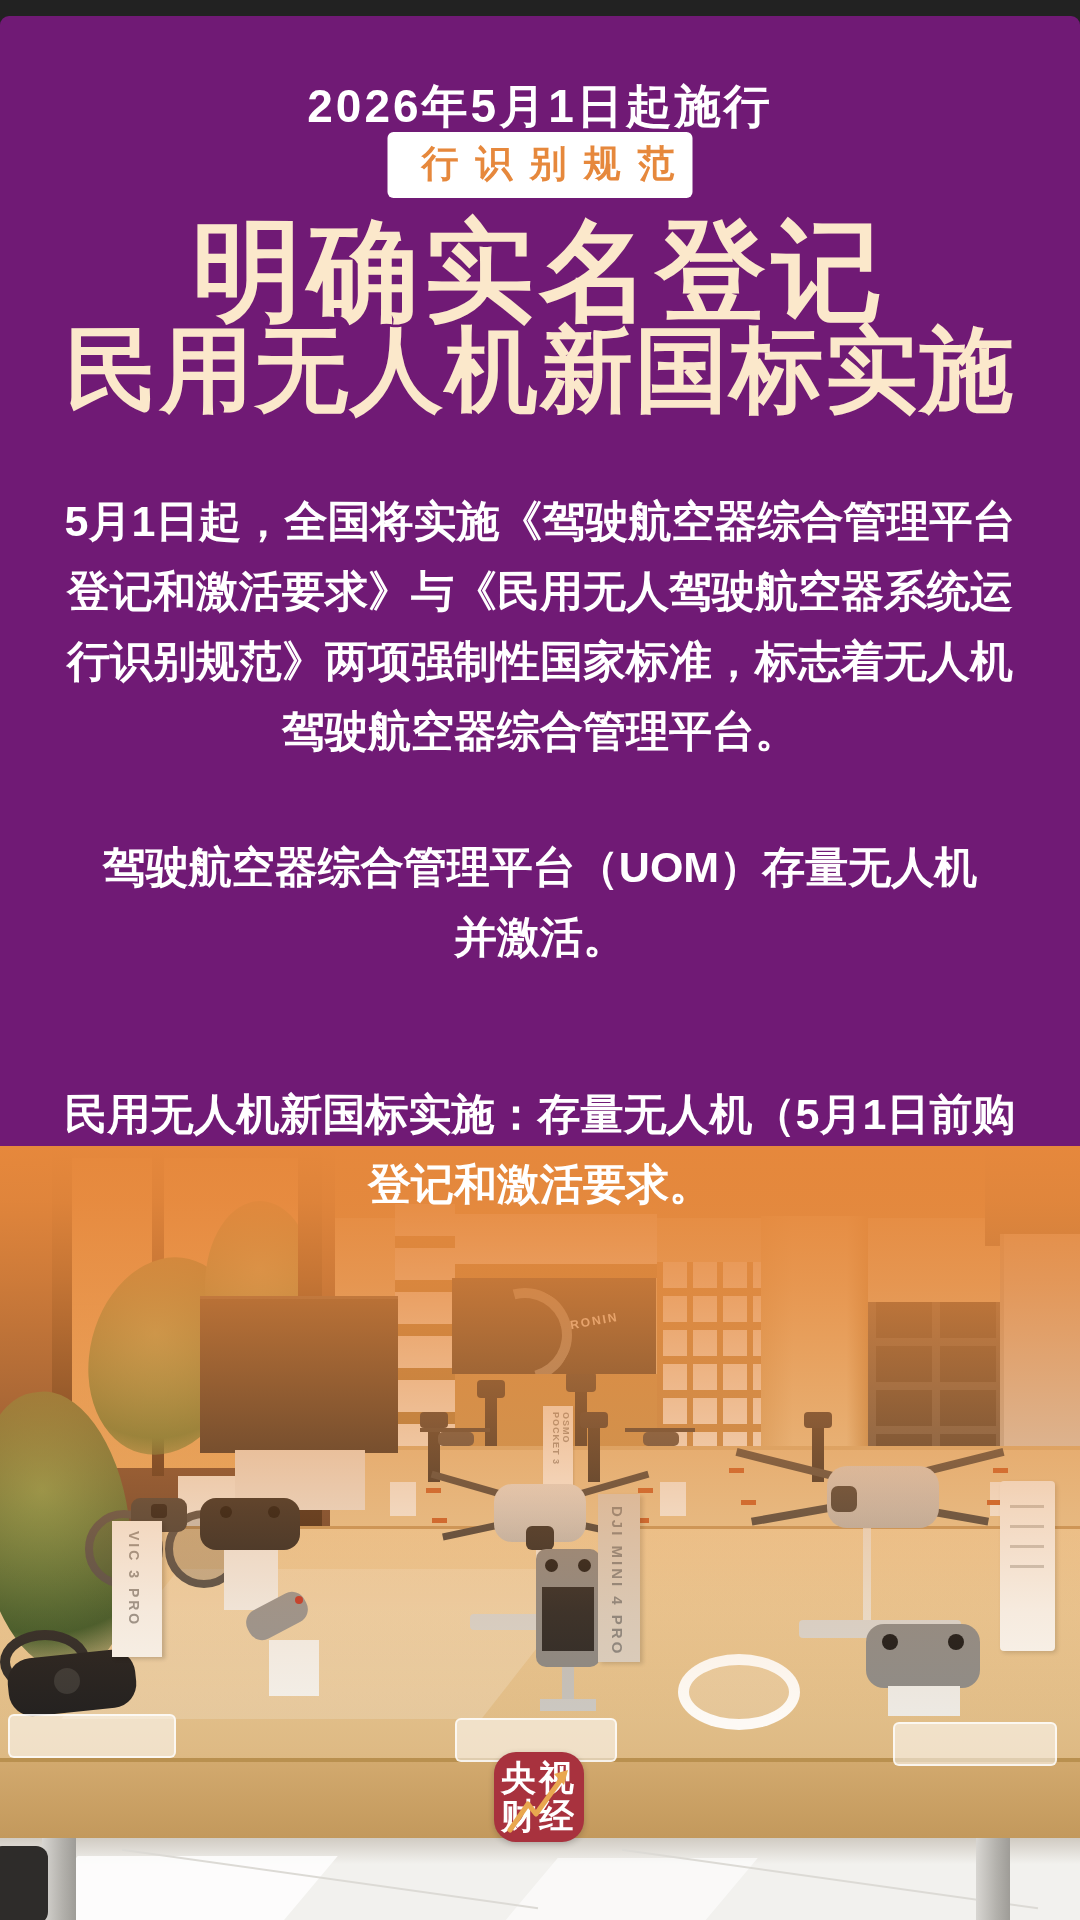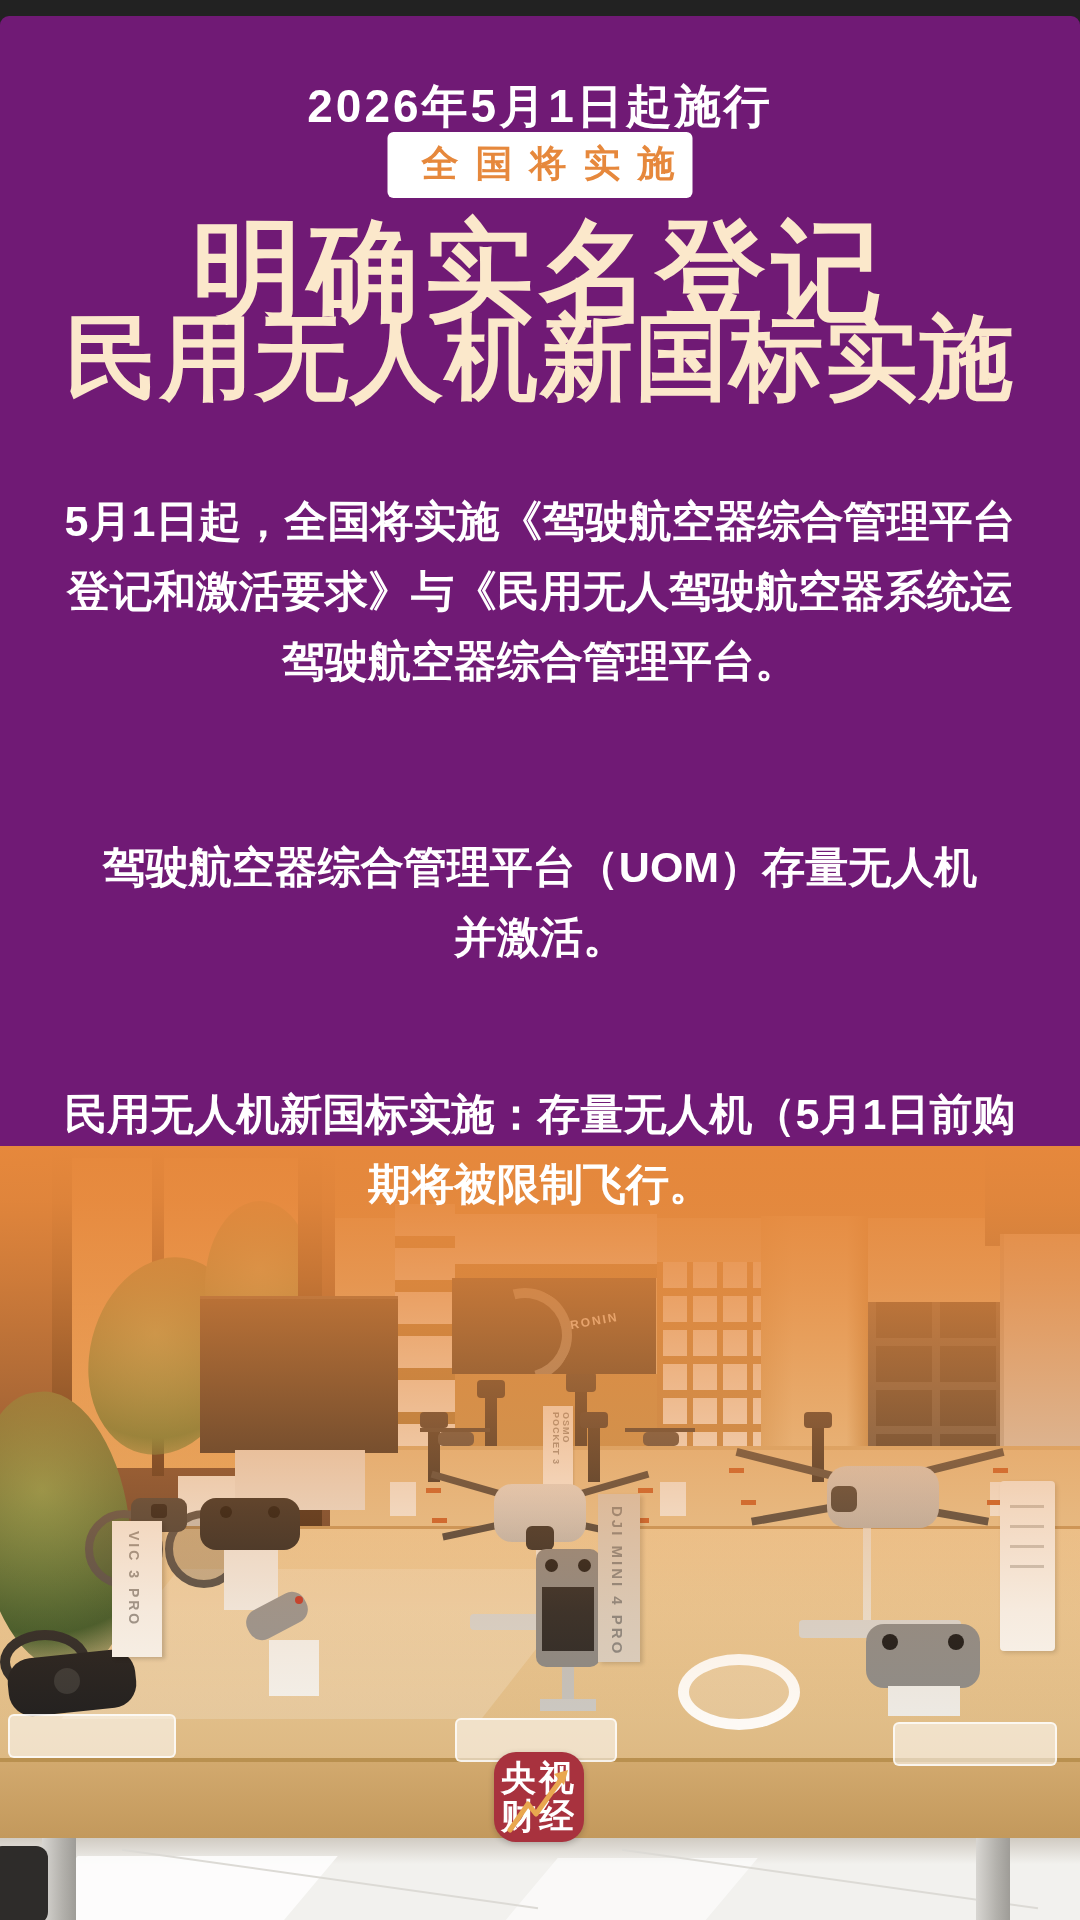--- a/index.html
+++ b/index.html
@@ -19,21 +19,21 @@
     background:#FFFFFF;border-radius:6px;padding:7px 18px 9px 34px;z-index:5;
   }
   .badge span{
     font-size:37px;font-weight:bold;color:#E6883C;letter-spacing:17px;margin-right:-17px;white-space:nowrap;
   }
   .title1{
     position:absolute;top:182px;left:0;width:100%;text-align:center;
     font-size:110px;font-weight:900;color:#FBE8CB;letter-spacing:6px;white-space:nowrap;z-index:5;
   }
   .title2{
-    position:absolute;top:280px;left:0;width:100%;text-align:center;
+    position:absolute;top:292px;left:0;width:100%;text-align:center;
     font-size:93px;font-weight:900;color:#FBE8CB;letter-spacing:2px;white-space:nowrap;z-index:5;
   }
   
   .para{position:absolute;left:0;width:100%;z-index:12;}
   .para .pline{
     text-align:center;font-size:43px;font-weight:bold;color:#FFFFFF;
     line-height:70px;white-space:nowrap;
   }
   .para1{top:470px;}
   .para2{top:816px;}
@@ -198,37 +198,38 @@
   .logo .r1{top:7px;} .logo .r2{top:45px;}
   .logo svg{position:absolute;left:0;top:0;}
 </style>
 </head>
 <body>
 
 <div class="poster">
 
   <div class="date-line">2026年5月1日起施行</div>
   <div class="badge">
-    <span>全国将实施</span>
+    <span>行识别规范</span>
   </div>
   <div class="title1">明确实名登记</div>
   <div class="title2">民用无人机新国标实施</div>
 
   <div class="para para1">
     <div class="pline">5月1日起，全国将实施《驾驶航空器综合管理平台</div>
     <div class="pline">登记和激活要求》与《民用无人驾驶航空器系统运</div>
+    <div class="pline">行识别规范》两项强制性国家标准，标志着无人机</div>
     <div class="pline">驾驶航空器综合管理平台。</div>
   </div>
   <div class="para para2">
     <div class="pline">驾驶航空器综合管理平台（UOM）存量无人机</div>
     <div class="pline">并激活。</div>
   </div>
   <div class="para para3">
     <div class="pline">民用无人机新国标实施：存量无人机（5月1日前购</div>
-    <div class="pline">期将被限制飞行。</div>
+    <div class="pline">登记和激活要求。</div>
   </div>
 
   <div class="photo">
     <div class="ph-topband"></div>
     <div class="ph-topright"></div>
 
     <div class="ph-window">
       <div class="ph-win-light"></div>
       <div class="ph-win-bar1"></div>
       <div class="ph-win-bar3"></div>

